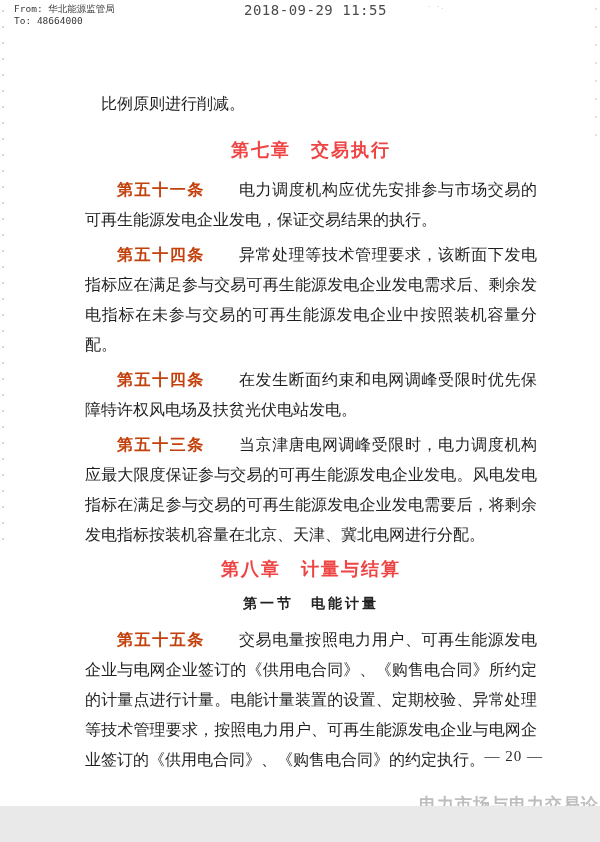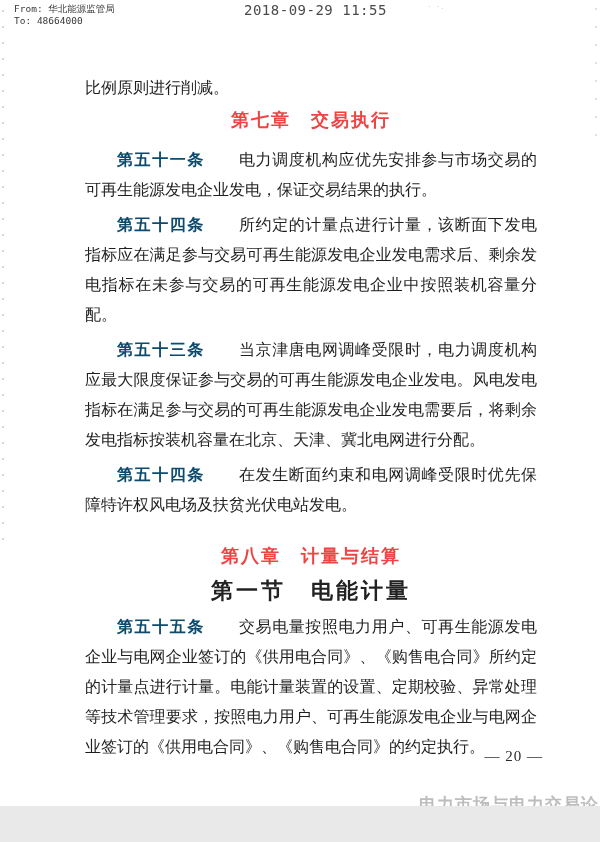--- a/index.html
+++ b/index.html
@@ -66,54 +66,54 @@
   
   .content {
     position: absolute;
     top: 73px;
     left: 85px;
     width: 452px;
     font-size: 16px;
     line-height: 30px;
     text-align: justify;
   }
-  .intro-line { margin: 0; }
+  .intro-line { margin: 16px; }
   .chapter-heading {
     margin: 2px 0 0 0;
     line-height: 30px;
     text-align: center;
     font-family: "Liberation Sans", "DejaVu Sans", sans-serif;
     font-weight: bold;
     font-size: 18px;
     letter-spacing: 2px;
     color: #ef4444;
   }
-  .chapter-heading.ch8 { margin-top: 21px; text-align: center; }
+  .chapter-heading.ch8 { margin-top: 4px; text-align: center; }
   .section-heading {
     margin: 5px 0 0 0;
     line-height: 30px;
     text-align: center;
-    font-size: 22px;
+    font-size: 14px;
     font-weight: 600;
     letter-spacing: 3px;
     color: #222;
   }
   .article {
     margin: 5px 0 0 0;
     text-indent: 32px;
   }
   .article.first { margin-top: 10px; }
   .article.a55 { margin-top: 6px; }
   .article .term {
     font-family: "Liberation Sans", "DejaVu Sans", sans-serif;
     font-weight: bold;
     font-size: 16px;
     letter-spacing: 1px;
     margin-right: 34px;
-    color: #0c4a6e;
+    color: #c2410c;
   }
 
   .page-number {
     position: absolute;
     top: 748px;
     right: 57px;
     font-size: 15px;
     letter-spacing: 1px;
     color: #2a2a2a;
   }
@@ -150,29 +150,29 @@
   <div class="content">
     <p class="intro-line">比例原则进行削减。</p>
 
     <p class="chapter-heading">第七章　交易执行</p>
 
     <p class="article first">
       <span class="term">第五十一条</span><span>电力调度机构应优先安排参与市场交易的可再生能源发电企业发电，保证交易结果的执行。</span>
     </p>
 
     <p class="article">
-      <span class="term">第五十四条</span><span>所约定的计量点进行计量，该断面下发电指标应在满足参与交易可再生能源发电企业发电需求后、剩余发电指标在未参与交易的可再生能源发电企业中按照装机容量分配。</span>
+      <span class="term">第五十四条</span><span>异常处理等技术管理要求，该断面下发电指标应在满足参与交易可再生能源发电企业发电需求后、剩余发电指标在未参与交易的可再生能源发电企业中按照装机容量分配。</span>
+    </p>
+
+    <p class="article">
+      <span class="term">第五十四条</span><span>在发生断面约束和电网调峰受限时优先保障特许权风电场及扶贫光伏电站发电。</span>
     </p>
 
     <p class="article">
       <span class="term">第五十三条</span><span>当京津唐电网调峰受限时，电力调度机构应最大限度保证参与交易的可再生能源发电企业发电。风电发电指标在满足参与交易的可再生能源发电企业发电需要后，将剩余发电指标按装机容量在北京、天津、冀北电网进行分配。</span>
-    </p>
-
-    <p class="article">
-      <span class="term">第五十四条</span><span>在发生断面约束和电网调峰受限时优先保障特许权风电场及扶贫光伏电站发电。</span>
     </p>
 
     <p class="chapter-heading ch8">第八章　计量与结算</p>
 
     <p class="section-heading">第一节　电能计量</p>
 
     <p class="article a55">
       <span class="term">第五十五条</span><span>交易电量按照电力用户、可再生能源发电企业与电网企业签订的《供用电合同》、《购售电合同》所约定的计量点进行计量。电能计量装置的设置、定期校验、异常处理等技术管理要求，按照电力用户、可再生能源发电企业与电网企业签订的《供用电合同》、《购售电合同》的约定执行。</span>
     </p>
   </div>

